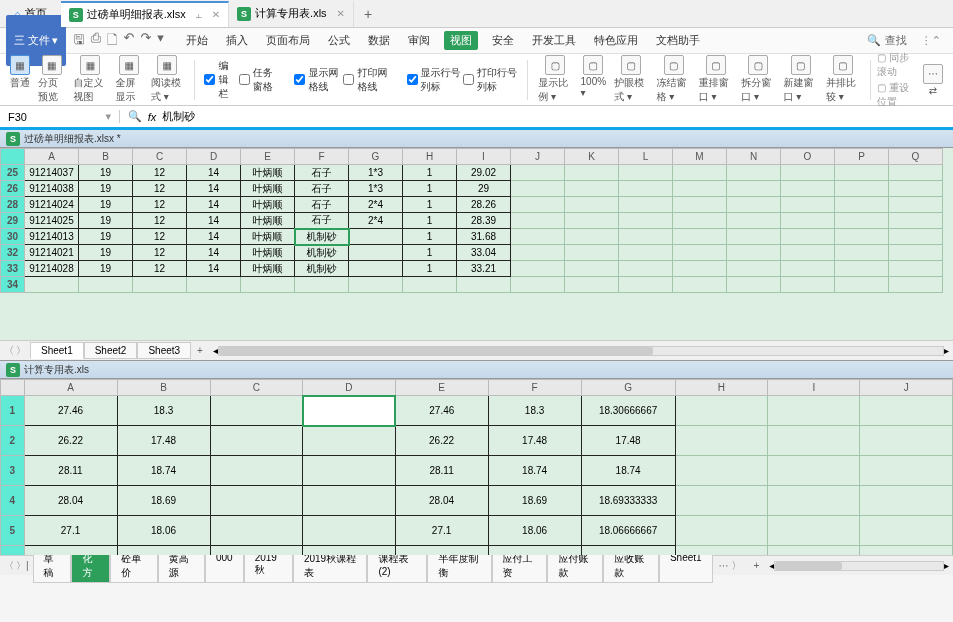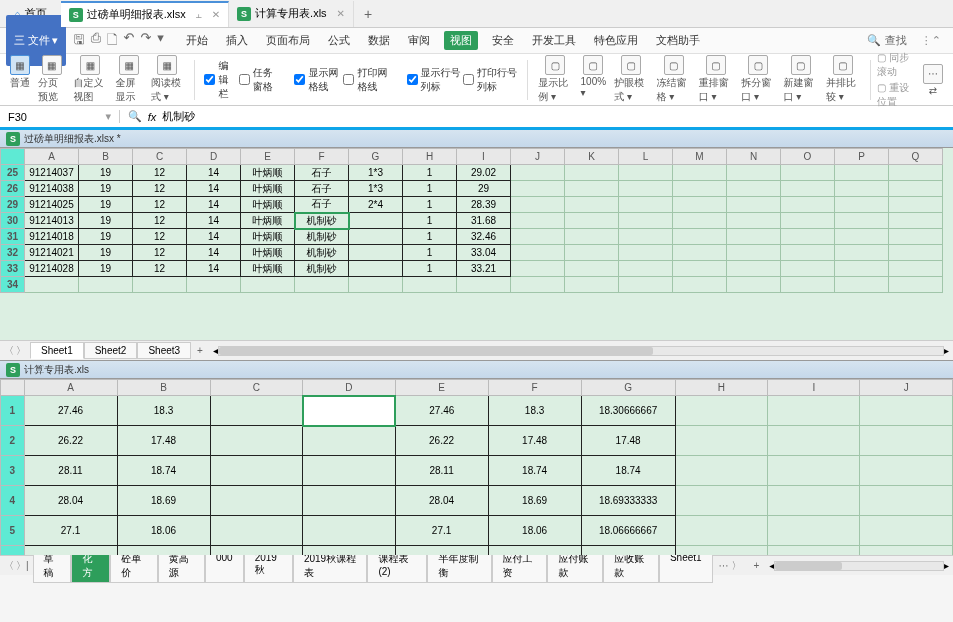--- a/index.html
+++ b/index.html
@@ -307,20 +307,40 @@
             <td class="data"></td>
             <td class="data"></td>
             <td class="data"></td>
             <td class="data"></td>
             <td class="data"></td>
             <td class="data"></td>
             <td class="data"></td>
             <td class="data"></td>
           </tr>
           <tr>
+            <th class="rowh">28</th>
+            <td class="bordered">91214024</td>
+            <td class="bordered">19</td>
+            <td class="bordered">12</td>
+            <td class="bordered">14</td>
+            <td class="bordered">叶炳顺</td>
+            <td class="bordered">石子</td>
+            <td class="bordered">2*4</td>
+            <td class="bordered">1</td>
+            <td class="bordered">28.26</td>
+            <td class="data"></td>
+            <td class="data"></td>
+            <td class="data"></td>
+            <td class="data"></td>
+            <td class="data"></td>
+            <td class="data"></td>
+            <td class="data"></td>
+            <td class="data"></td>
+          </tr>
+          <tr>
             <th class="rowh">29</th>
             <td class="bordered">91214025</td>
             <td class="bordered">19</td>
             <td class="bordered">12</td>
             <td class="bordered">14</td>
             <td class="bordered">叶炳顺</td>
             <td class="bordered">石子</td>
             <td class="bordered">2*4</td>
             <td class="bordered">1</td>
             <td class="bordered">28.39</td>
@@ -337,40 +357,20 @@
             <th class="rowh">30</th>
             <td class="bordered">91214013</td>
             <td class="bordered">19</td>
             <td class="bordered">12</td>
             <td class="bordered">14</td>
             <td class="bordered">叶炳顺</td>
             <td class="bordered activecell">机制砂</td>
             <td class="bordered"></td>
             <td class="bordered">1</td>
             <td class="bordered">31.68</td>
-            <td class="data"></td>
-            <td class="data"></td>
-            <td class="data"></td>
-            <td class="data"></td>
-            <td class="data"></td>
-            <td class="data"></td>
-            <td class="data"></td>
-            <td class="data"></td>
-          </tr>
-          <tr>
-            <th class="rowh">31</th>
-            <td class="bordered">91214018</td>
-            <td class="bordered">19</td>
-            <td class="bordered">12</td>
-            <td class="bordered">14</td>
-            <td class="bordered">叶炳顺</td>
-            <td class="bordered">机制砂</td>
-            <td class="bordered"></td>
-            <td class="bordered">1</td>
-            <td class="bordered">32.46</td>
             <td class="data"></td>
             <td class="data"></td>
             <td class="data"></td>
             <td class="data"></td>
             <td class="data"></td>
             <td class="data"></td>
             <td class="data"></td>
             <td class="data"></td>
           </tr>
           <tr>

